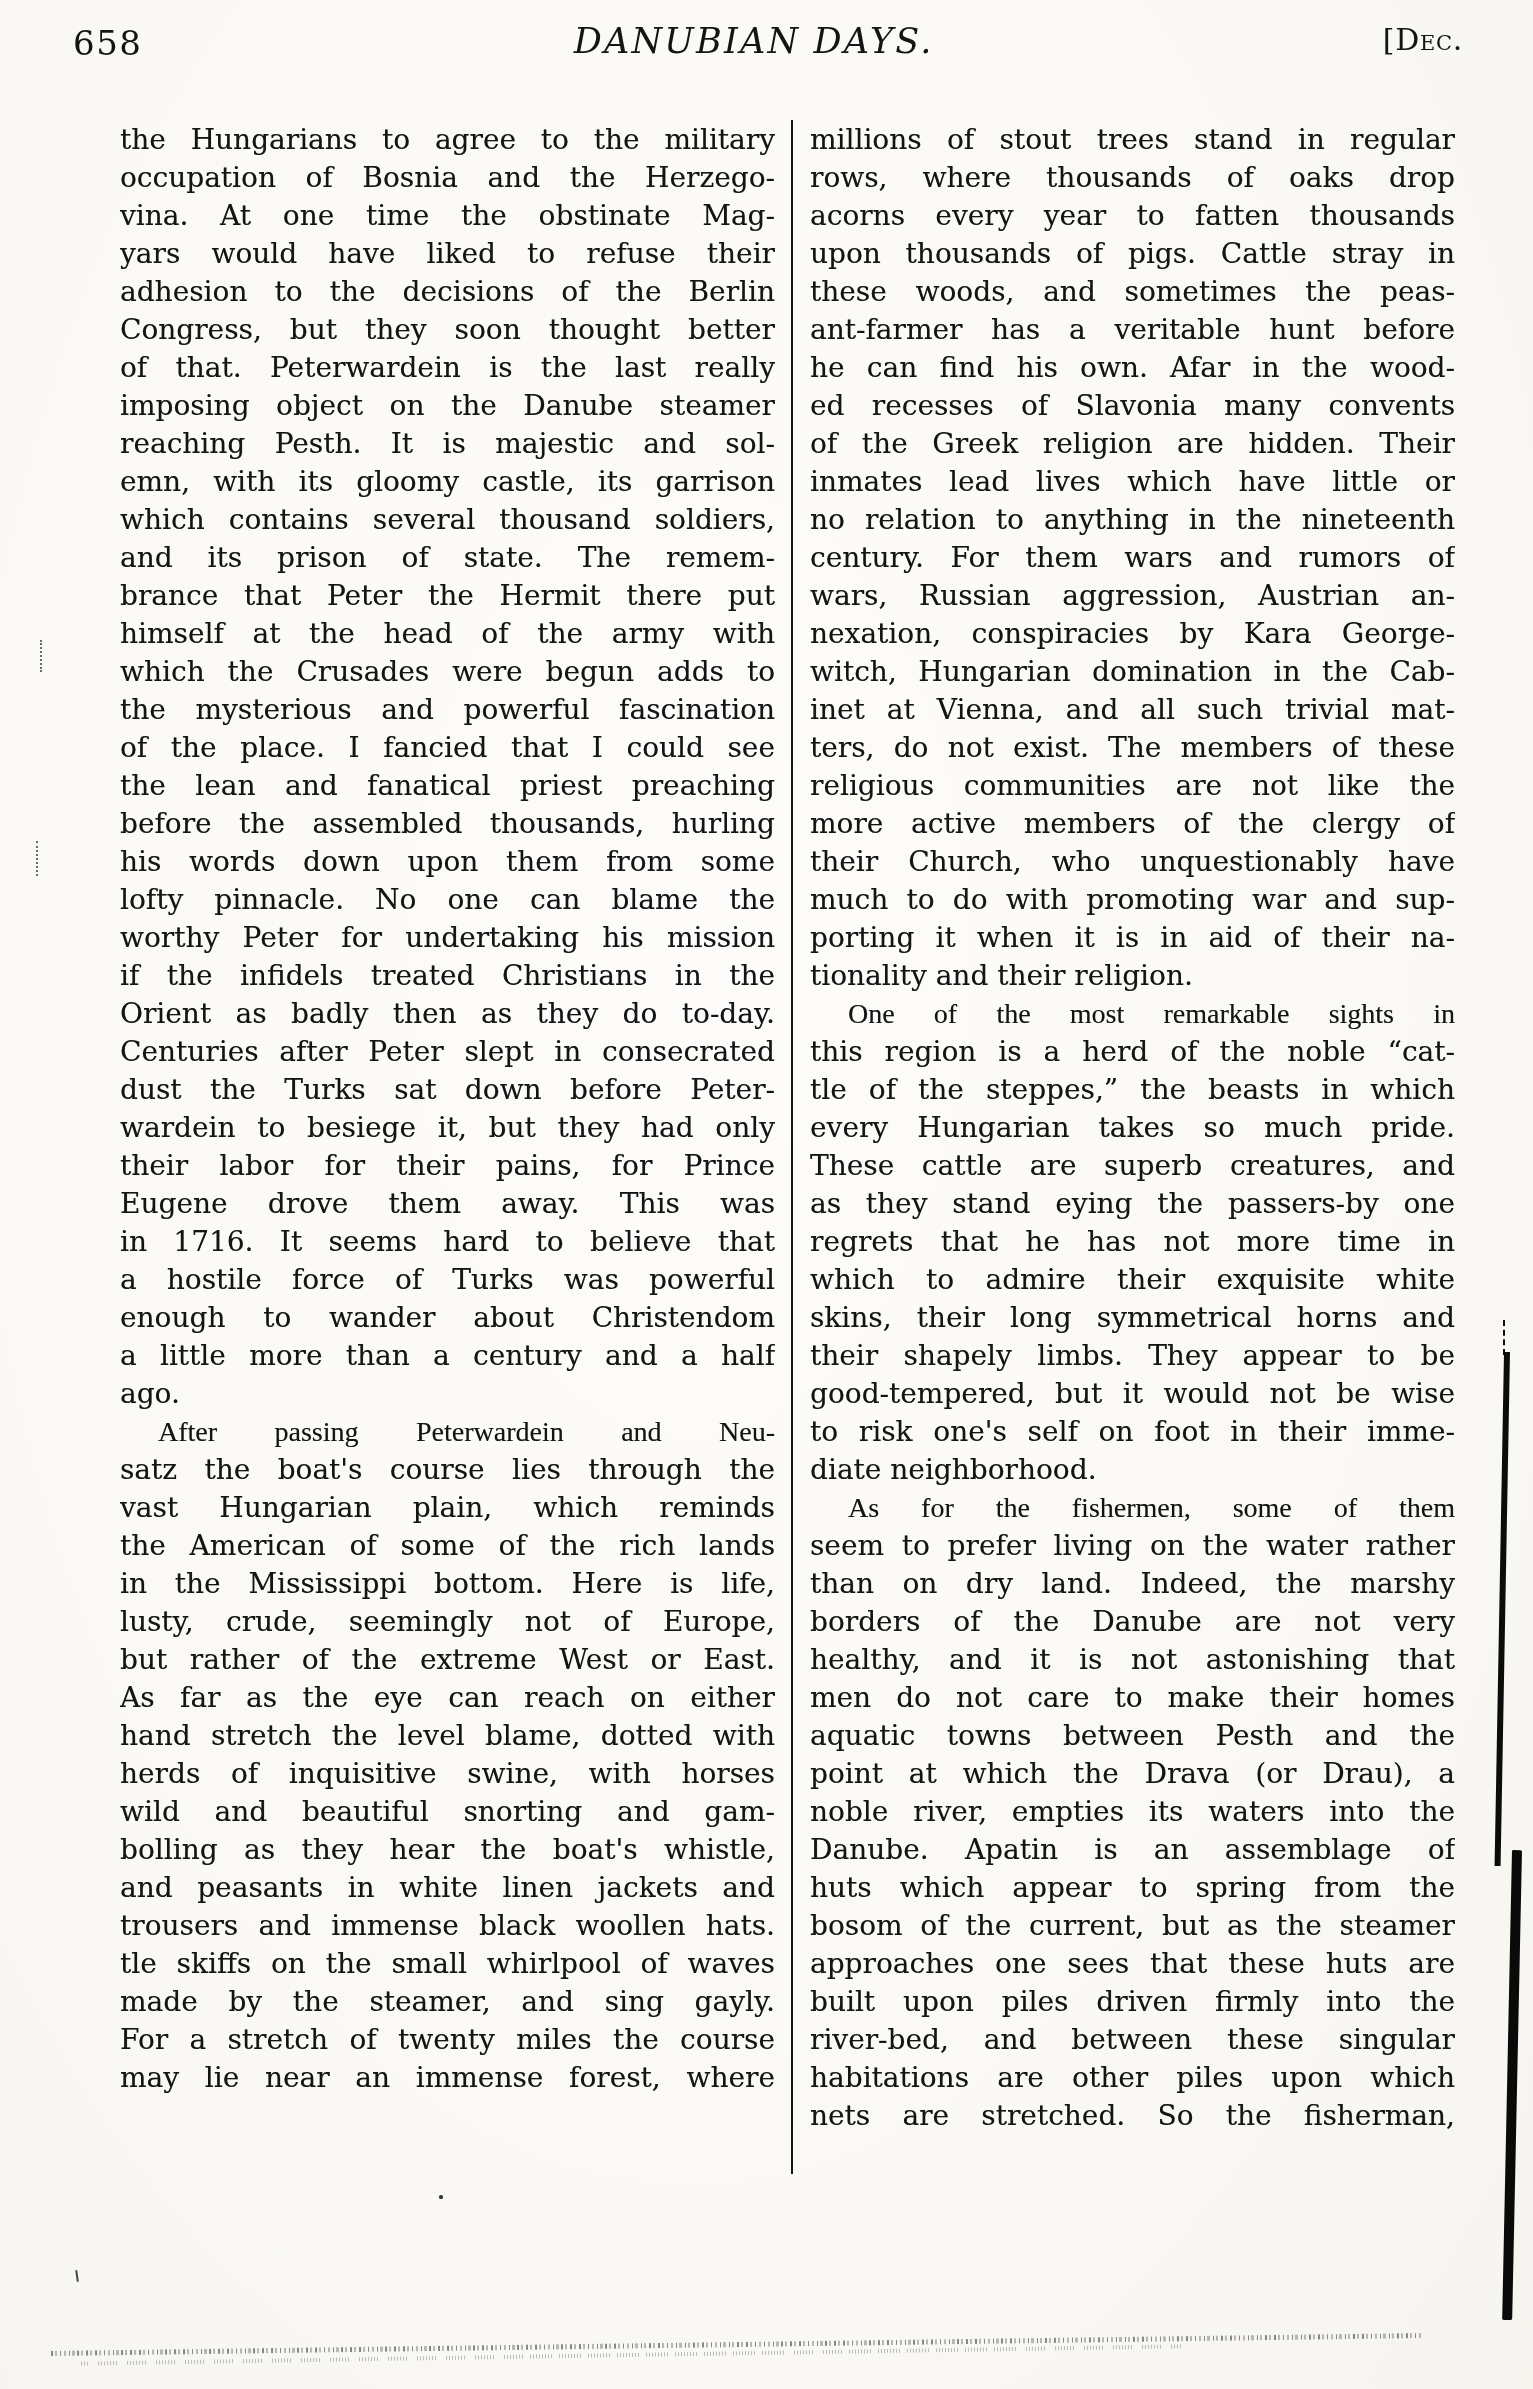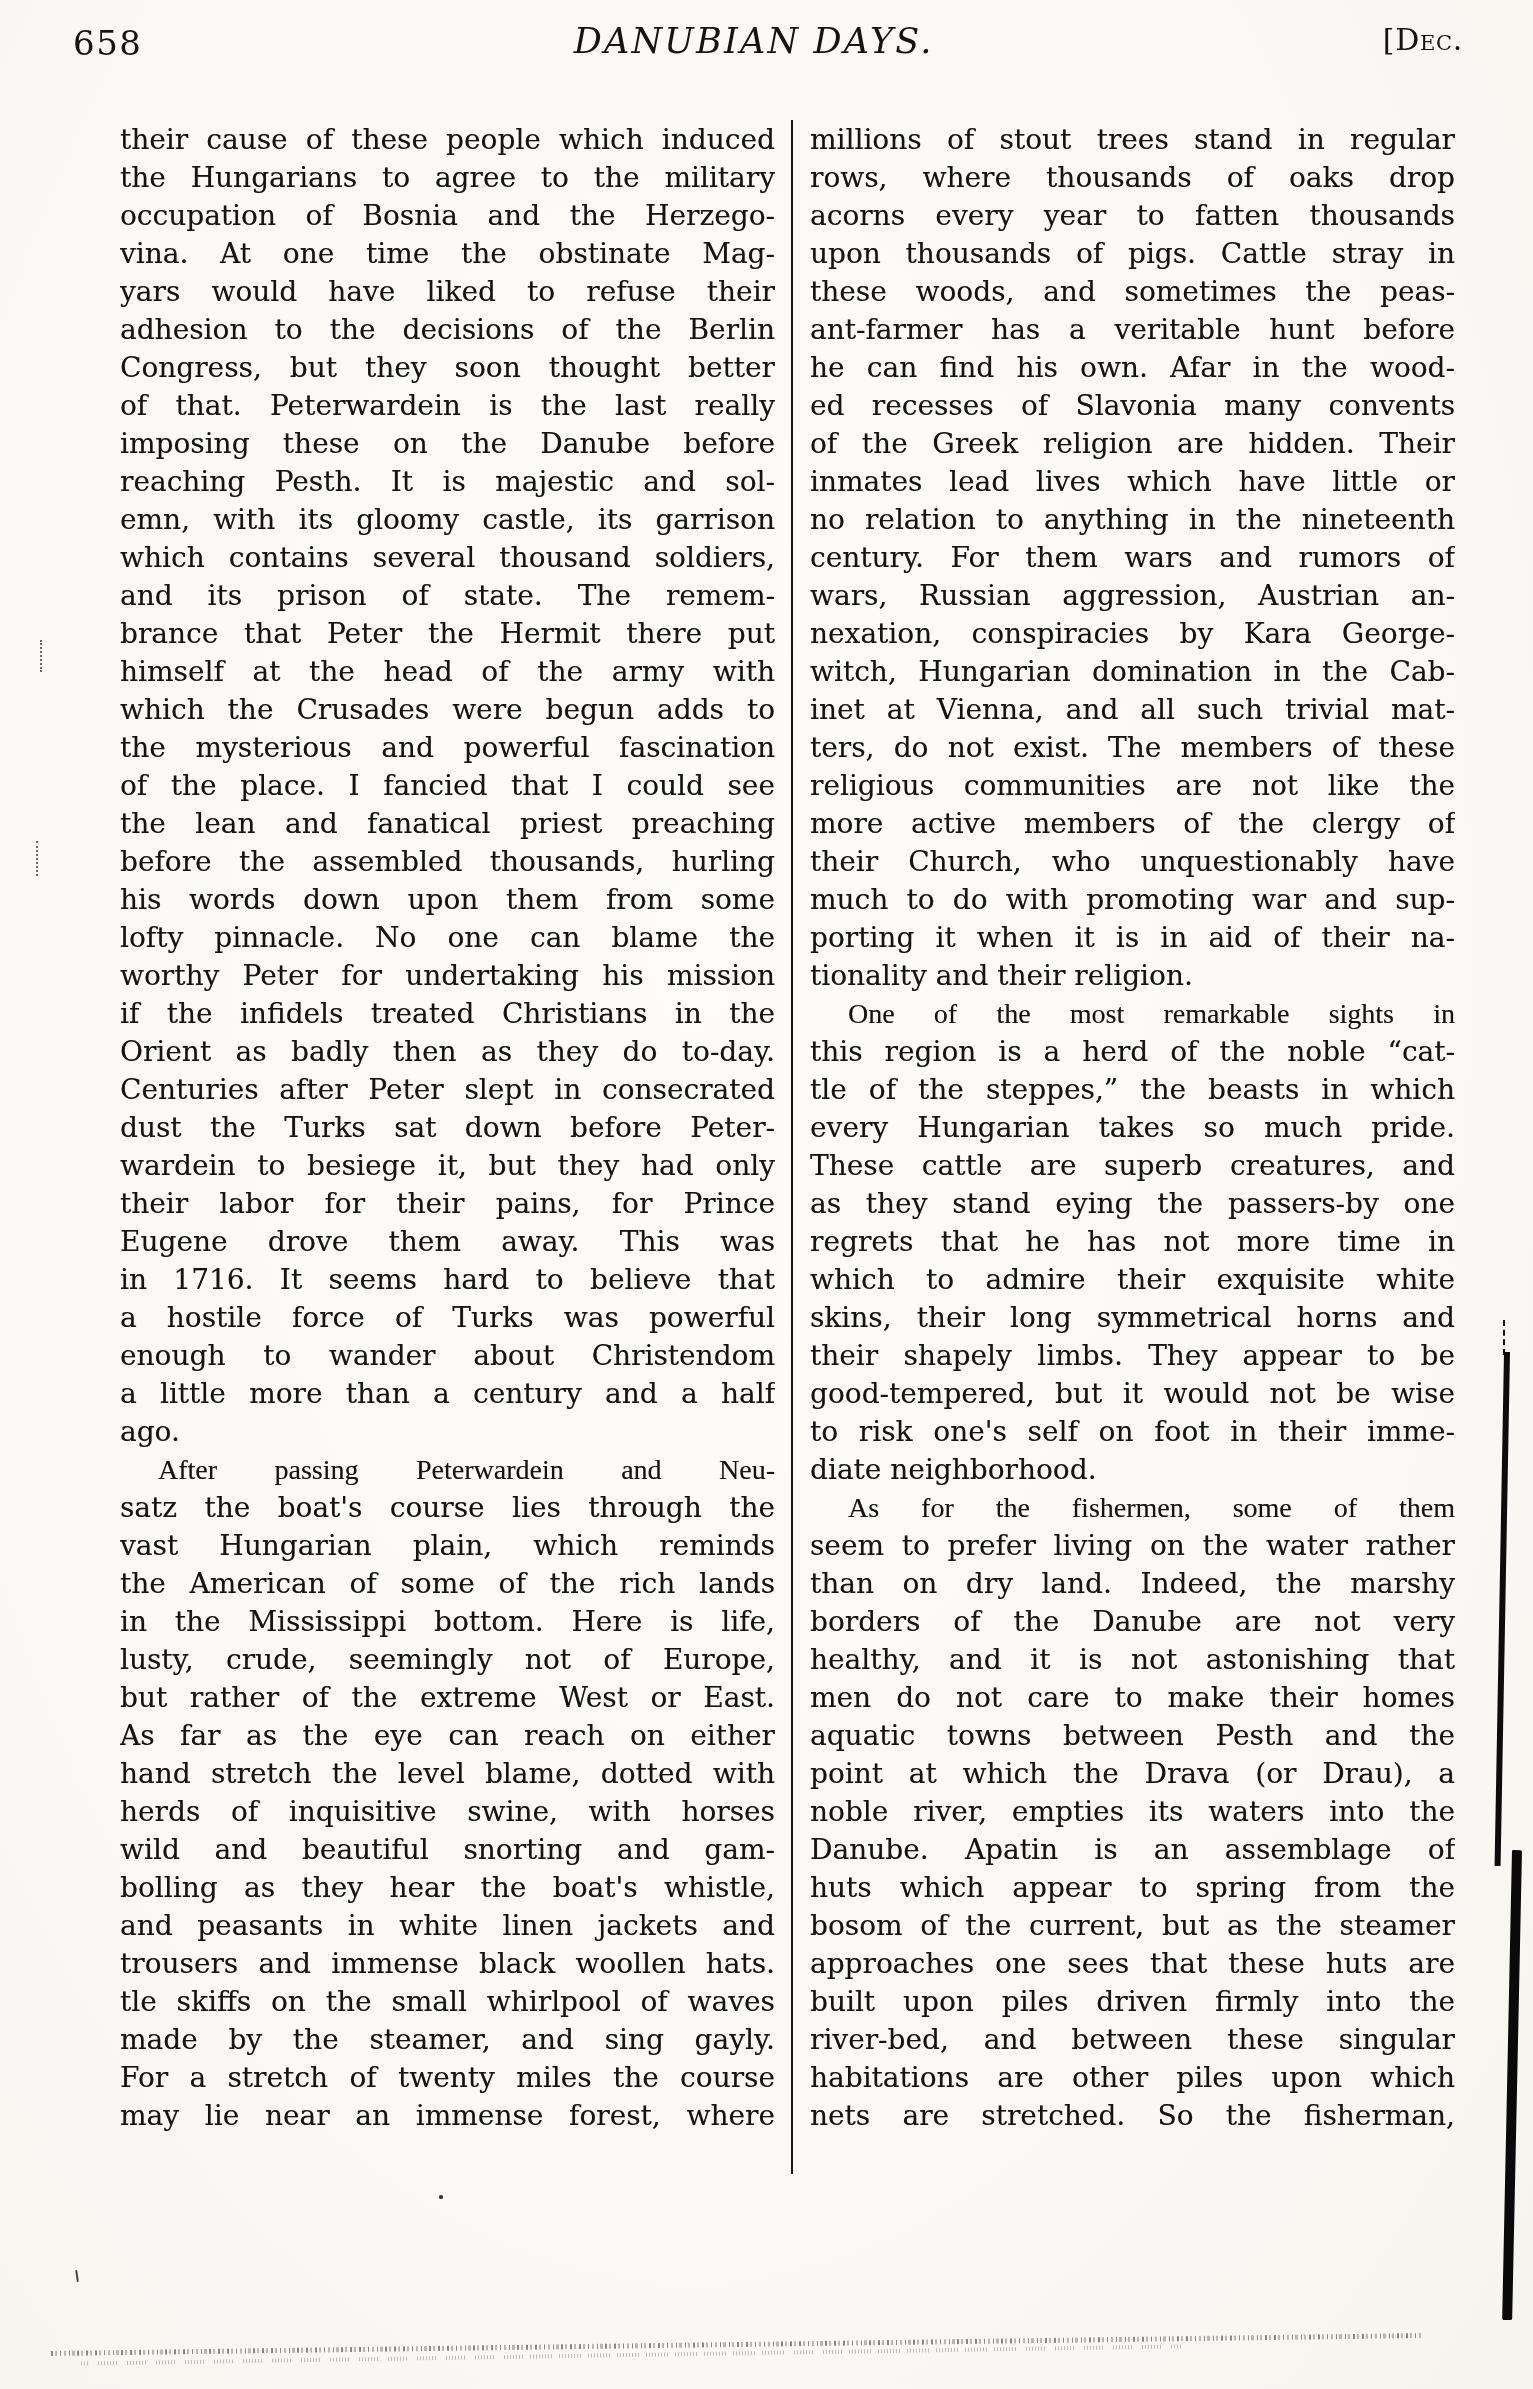--- a/index.html
+++ b/index.html
@@ -132,29 +132,28 @@
 <div class="page">
 
   <div class="header">
     <span class="page-number">658</span>
     <span class="running-title">DANUBIAN DAYS.</span>
     <span class="issue-label">[Dec.</span>
   </div>
 
   <div class="column column-left">
       <div class="paragraph">
-        <div class="line">their cause of these people which induced</div>
         <div class="line">the Hungarians to agree to the military</div>
         <div class="line">occupation of Bosnia and the Herzego-</div>
         <div class="line">vina.  At one time the obstinate Mag-</div>
         <div class="line">yars would have liked to refuse their</div>
         <div class="line">adhesion to the decisions of the Berlin</div>
         <div class="line">Congress, but they soon thought better</div>
         <div class="line">of that.  Peterwardein is the last really</div>
-        <div class="line">imposing these on the Danube before</div>
+        <div class="line">imposing object on the Danube steamer</div>
         <div class="line">reaching Pesth.  It is majestic and sol-</div>
         <div class="line">emn, with its gloomy castle, its garrison</div>
         <div class="line">which contains several thousand soldiers,</div>
         <div class="line">and its prison of state.  The remem-</div>
         <div class="line">brance that Peter the Hermit there put</div>
         <div class="line">himself at the head of the army with</div>
         <div class="line">which the Crusades were begun adds to</div>
         <div class="line">the mysterious and powerful fascination</div>
         <div class="line">of the place.  I fancied that I could see</div>
         <div class="line">the lean and fanatical priest preaching</div>

